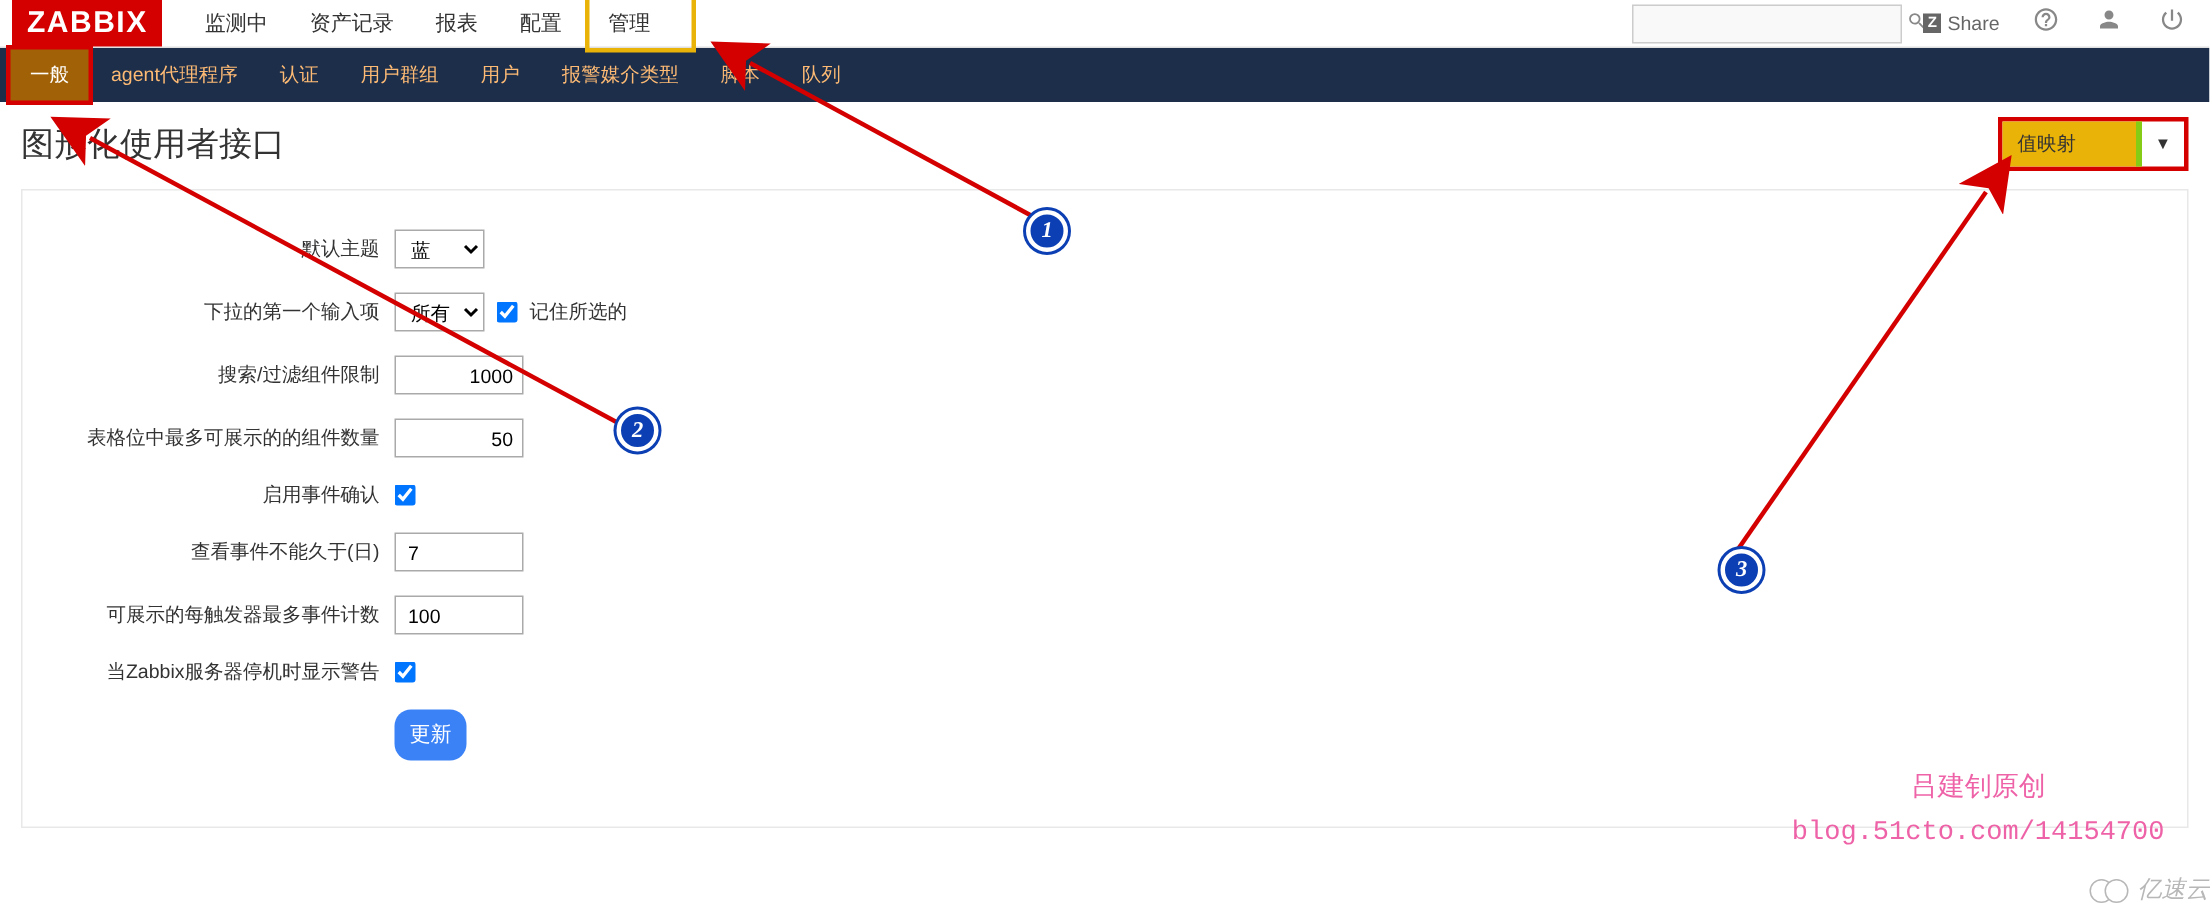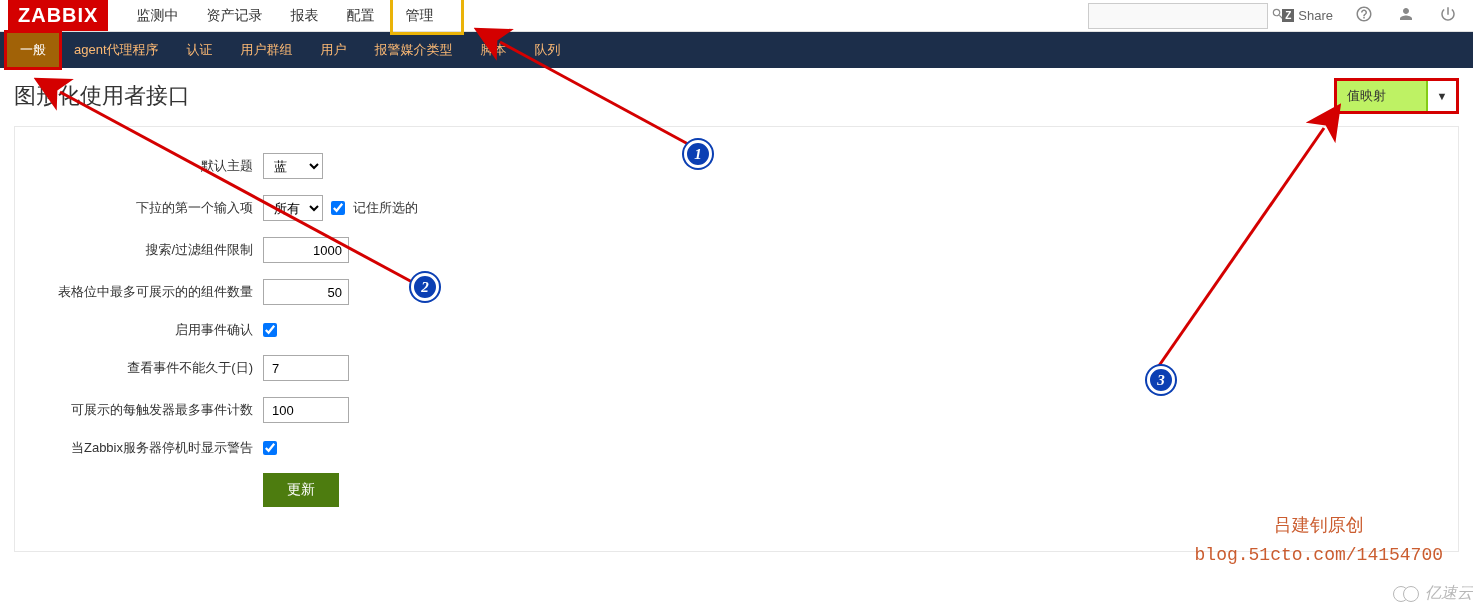--- a/index.html
+++ b/index.html
@@ -19,44 +19,44 @@
 .top-icon svg { width: 18px; height: 18px; fill: #888; }
 
 .subnav { background: #1c2e4a; display: flex; align-items: stretch; height: 36px; padding-left: 6px; }
 .subnav-item { color: #fdba74; padding: 0 14px; display: flex; align-items: center; font-size: 13px; cursor: pointer; }
 .subnav-item.active { background: #a16207; color: #fff; }
 .subnav-item.boxed { outline: 3px solid #d40000; outline-offset: -1px; position: relative; z-index: 2; }
 
 .page-header { display: flex; align-items: center; padding: 10px 14px 12px 14px; }
 .page-title { font-size: 22px; color: #333; font-weight: normal; flex: 1; }
 .dropdown-right { display: flex; align-items: center; border: 3px solid #d40000; }
-.dropdown-right .dd-label { padding: 6px 40px 6px 10px; background: #bef264; border-right: 2px solid #84cc16; font-size: 13px; min-width: 80px; }
+.dropdown-right .dd-label { padding: 6px 40px 6px 10px; background: #eab308; border-right: 4px solid #84cc16; font-size: 13px; min-width: 80px; }
 .dropdown-right .dd-arrow { width: 28px; height: 28px; display:flex; align-items:center; justify-content:center; background:#fff; color:#333; font-size:11px; }
 
 .content { padding: 0 14px 14px 14px; }
 .panel { background: #fff; border: 1px solid #e8e8e8; padding: 26px 20px 28px 20px; position: relative; }
 .form-row { display: flex; align-items: center; margin-bottom: 16px; }
 .form-label { width: 228px; text-align: right; padding-right: 10px; color: #333; font-size: 13px; }
 .form-ctrl { display: flex; align-items: center; gap: 8px; }
 select.ctrl, input.ctrl { border: 1px solid #aaa; padding: 4px 6px; font-size: 13px; height: 26px; background: #fff; }
 select.ctrl { min-width: 60px; }
 input.ctrl.num { width: 86px; text-align: right; }
 input.ctrl.num-left { width: 86px; text-align: left; padding-left: 8px; }
 .checkbox { width: 14px; height: 14px; }
 .chk-label { font-size: 13px; color: #333; }
-.btn-primary { background: #4d7c0f; color: #fff; border: none; padding: 8px 24px; font-size: 14px; cursor: pointer; border-radius: 0; }
+.btn-primary { background: #3b82f6; color: #fff; border: none; padding: 8px 10px; font-size: 14px; cursor: pointer; border-radius: 11px; }
 
 .callout { position: absolute; width: 28px; height: 28px; border-radius: 50%; background: #0b3fb3; border: 3px solid #fff; box-shadow: 0 0 0 2px #0b3fb3; color: #fff; font-weight: bold; font-size: 15px; display: flex; align-items: center; justify-content: center; font-style: italic; font-family: Georgia, serif; }
 #c1 { left: 684px; top: 140px; }
 #c2 { left: 411px; top: 273px; }
 #c3 { left: 1147px; top: 366px; }
 
 svg.anno { position: absolute; left:0; top:0; width:1473px; height:610px; pointer-events:none; }
 
-.watermark { position: absolute; right: 30px; bottom: 40px; text-align: center; color: #c2410c; font-family: "SimSun","Courier New",monospace; line-height: 1.6; opacity: .85; }
+.watermark { position: absolute; right: 30px; bottom: 40px; text-align: center; color: #ec4899; font-family: "SimSun","Courier New",monospace; line-height: 1.6; opacity: .85; }
 .watermark .l1 { font-size: 18px; }
 .watermark .l2 { font-size: 18px; }
 
 .footermark { position: absolute; right: 0; bottom: 6px; display:flex; align-items:center; gap:6px; color:#888; font-size:16px; opacity:.6; font-style: italic; }
 .footermark .circ { display:inline-flex; }
 .footermark .circ span { width:16px; height:16px; border:1.5px solid #888; border-radius:50%; margin-left:-6px; background:#fff; }
 </style>
 </head>
 <body>
 

